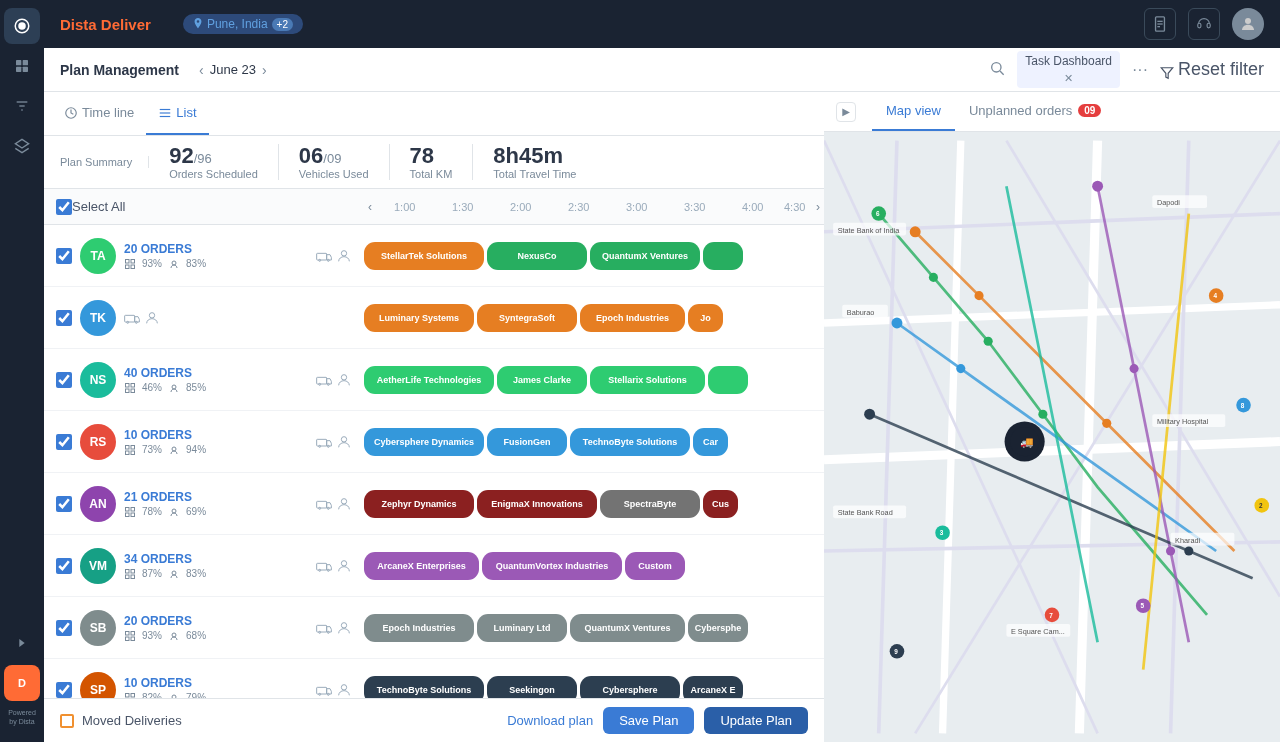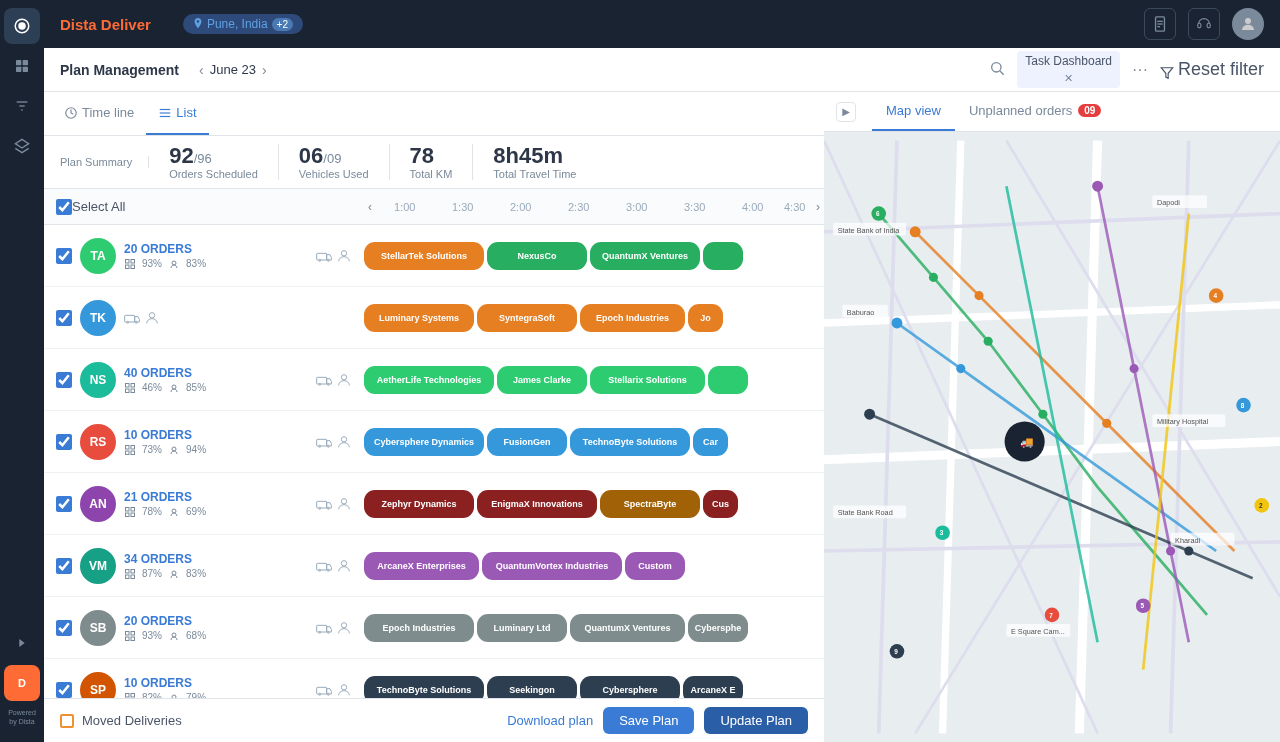--- a/index.html
+++ b/index.html
@@ -886,21 +886,21 @@
                   </svg>
           <svg width="16" height="16" viewBox="0 0 24 24" fill="none" stroke="currentColor" stroke-width="1.5">
                     <circle cx="12" cy="8" r="4"></circle>
                     <path d="M4 20c0-4 3.6-7 8-7s8 3 8 7"></path>
                   </svg>
         </div>
       </div>
       <div class="row-timeline">
         <div class="tl-block" style="background:#8b2020;width:110px;">Zephyr Dynamics</div>
                 <div class="tl-block" style="background:#8b2020;width:120px;">EnigmaX Innovations</div>
-                <div class="tl-block" style="background:#a16207;width:100px;">SpectraByte</div>
+                <div class="tl-block" style="background:#737373;width:100px;">SpectraByte</div>
                 <div class="tl-block" style="background:#8b2020;width:35px;">Cus</div>
       </div>
     </div>
             <div class="timeline-row">
       <div class="row-left">
         <input type="checkbox" class="cb" checked="" style="">
         <div class="row-avatar" style="background:#16a085;">VM</div>
         <div class="row-info">
           <div class="row-orders">34 ORDERS</div>
           <div class="row-stats">

